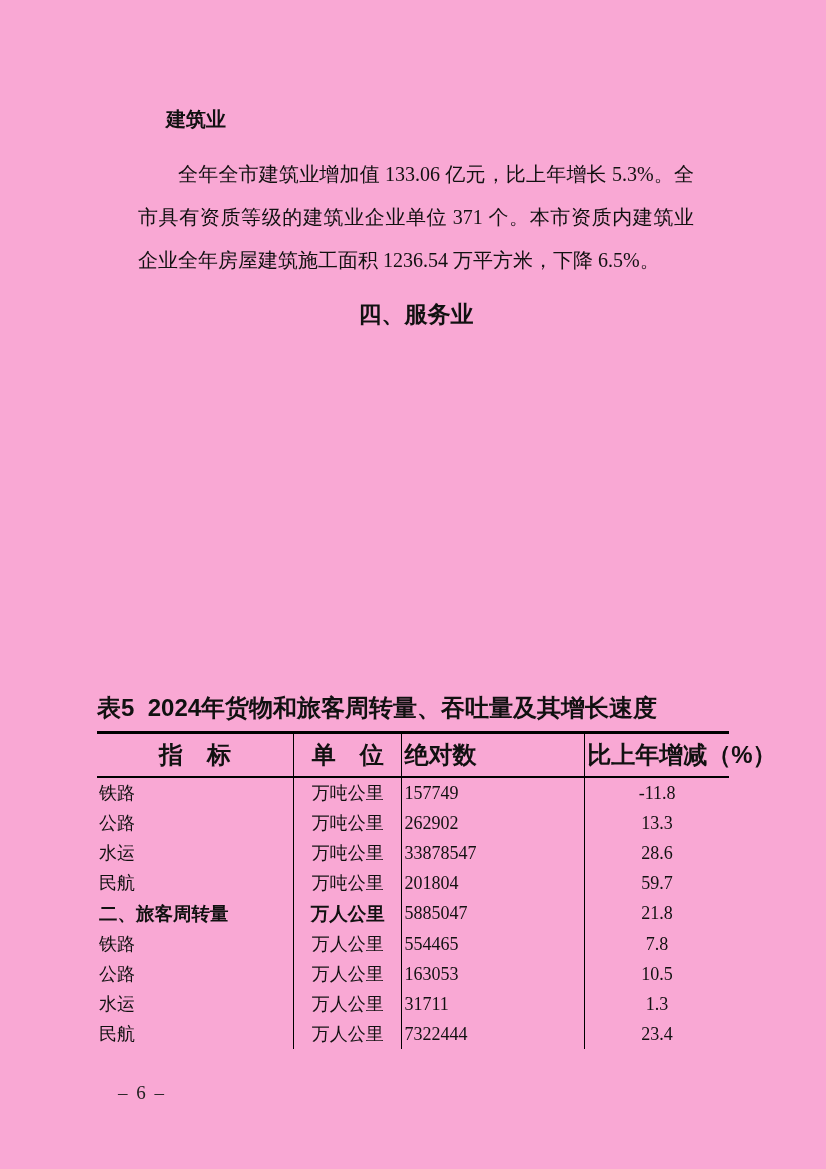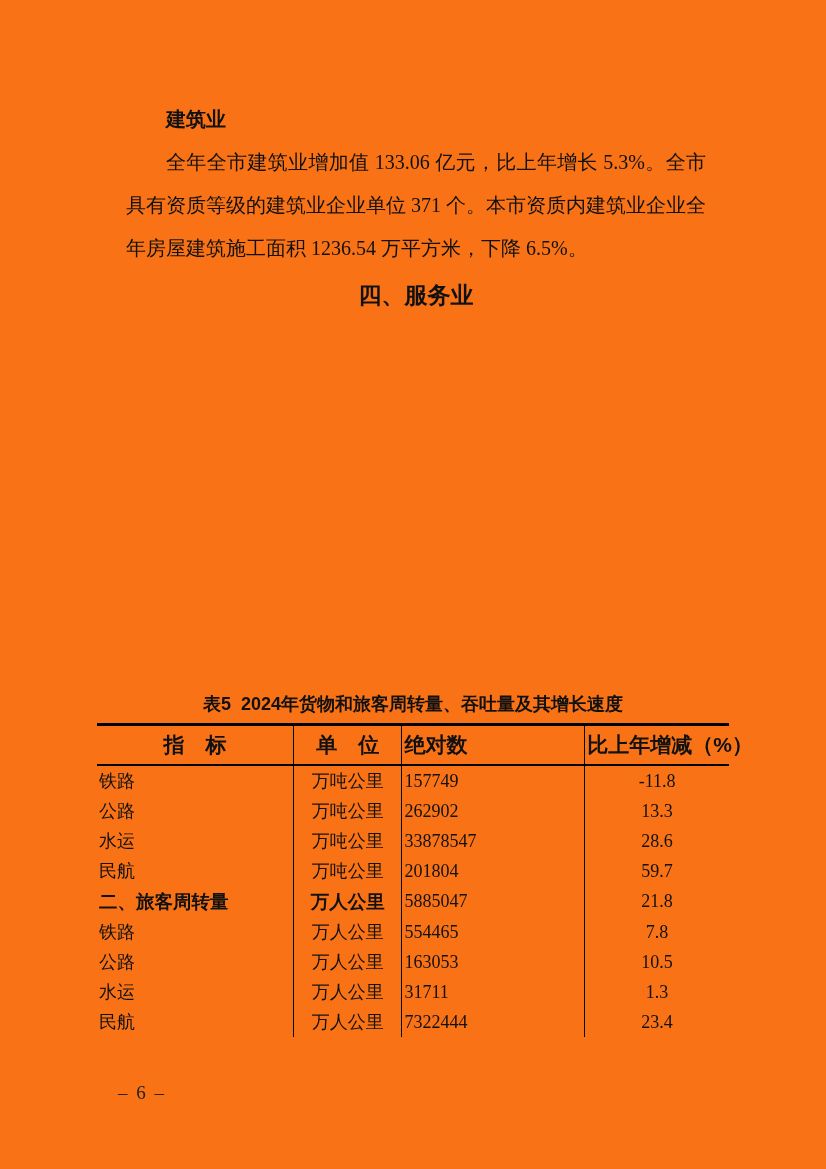--- a/index.html
+++ b/index.html
@@ -1,20 +1,20 @@
 <!DOCTYPE html>
 <html><head>
 <meta charset="utf-8">
 <style>
   html,body { margin:0; padding:0; background:#ffffff; }
   .page {
     position: relative;
     width: 826px;
     height: 1169px;
-    background: #f97316;
+    background: #f9a8d4;
     font-family: "Liberation Serif", "DejaVu Serif", serif;
     color: #111111;
     overflow: hidden;
   }
   .content {
     position: absolute;
     left: 126px;
     top: 98px;
     width: 580px;
   }
@@ -23,54 +23,53 @@
     font-weight: bold;
     line-height: 43px;
     text-indent: 40px;
     margin: 0;
   }
   .body-par {
     font-size: 20px;
     line-height: 43px;
     text-indent: 40px;
     text-align: justify;
-    margin: 0;
+    margin: 12px;
   }
   .section-heading {
     font-family: "Liberation Sans", "DejaVu Sans", sans-serif;
     font-size: 23px;
     font-weight: bold;
     text-align: center;
     line-height: 40px;
     margin: 5px 0 10px 0;
     text-indent: 0;
   }
   .table-block {
     position: absolute;
     left: 97px;
     top: 692px;
     width: 632px;
   }
   .table-title {
     font-family: "Liberation Sans", "DejaVu Sans", sans-serif;
-    font-size: 18px;
+    font-size: 24px;
     font-weight: bold;
-    text-align: center;
     margin: 0 0 7px 0;
     white-space: pre;
   }
   table.stat-table {
     width: 100%;
     border-collapse: collapse;
     border-top: 3px solid #000000;
     table-layout: fixed;
   }
   table.stat-table th {
     font-family: "Liberation Sans", "DejaVu Sans", sans-serif;
-    font-size: 21px;
+    font-size: 24px;
     font-weight: bold;
     border-bottom: 2px solid #000000;
     padding: 5px 2px;
     white-space: pre;
     margin-top: 19px;
   }
   table.stat-table th:not(:last-child),
   table.stat-table td:not(:last-child) {
     border-right: 1px solid #000000;
   }

